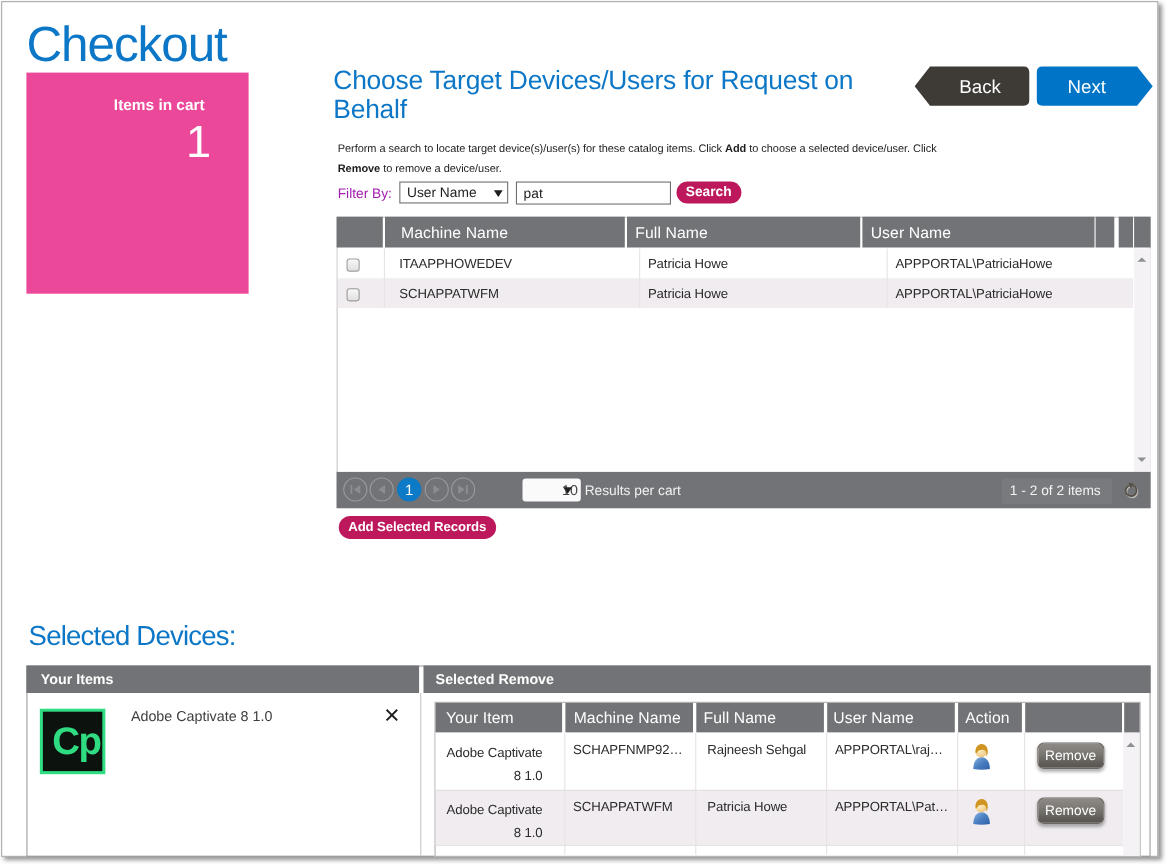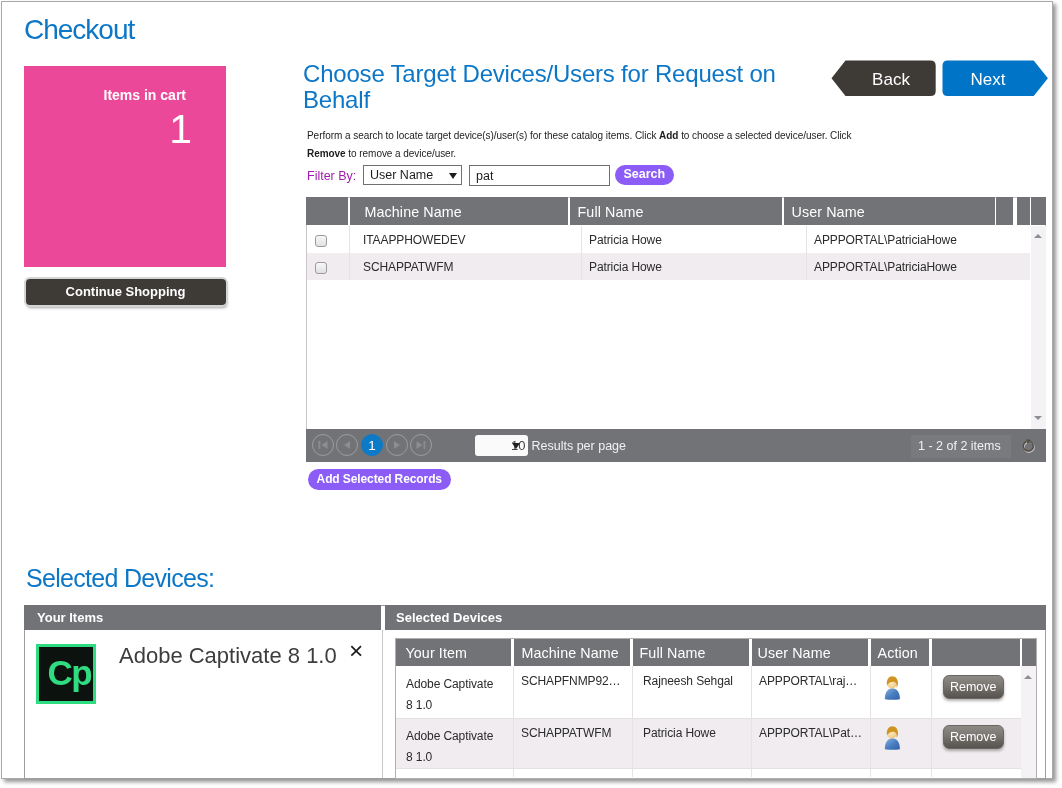--- a/index.html
+++ b/index.html
@@ -2,29 +2,29 @@
 <html><head>
 <meta charset="utf-8">
 <style>
   html,body{margin:0;padding:0;background:#fff;}
   *{box-sizing:border-box;}
   body{font-family:"Liberation Sans", sans-serif;}
   #pg{position:relative;width:1062px;height:788px;overflow:hidden;}
   .sheet{position:absolute;left:1px;top:1px;width:1052px;height:778px;background:#fff;
          border:1px solid #a9a9a9;box-shadow:3px 3px 4px rgba(0,0,0,.42);}
   .abs{position:absolute;}
-  .h1{color:#0d77c7;font-size:28px;letter-spacing:-1px;}
+  .h1{color:#0d77c7;font-size:45px;letter-spacing:-1px;}
   .h2{color:#0d77c7;font-size:24px;line-height:26px;letter-spacing:-0.2px;}
   .cartbox{background:#ec4899;color:#fff;}
   .darkbtn{background:#3e3a36;color:#fff;border-radius:4px;text-align:center;}
-  .bluepill{background:#8b5cf6;color:#fff;border-radius:11px;text-align:center;font-weight:bold;}
+  .bluepill{background:#be185d;color:#fff;border-radius:11px;text-align:center;font-weight:bold;}
   .gridhead{background:#717376;color:#fff;}
   .cell{position:absolute;background:#717376;color:#fff;font-size:14.3px;letter-spacing:0.1px;}
   .cell span{position:absolute;left:14px;top:7px;}
-  .rowtext{position:absolute;font-size:12px;color:#2b2b2b;letter-spacing:-0.1px;}
+  .rowtext{position:absolute;font-size:12px;color:#2b2b2b;letter-spacing:-0.1px;text-align:right;}
   .cb{position:absolute;width:12px;height:12px;border:1.5px solid #9b9b9b;border-radius:3px;
       background:linear-gradient(#f7f7f7,#e1e1e1);}
   .vline{position:absolute;width:1px;background:#e6e3e5;}
   .pagerbar{background:#717376;}
   .pcirc{position:absolute;width:22px;height:22px;border-radius:50%;border:1px solid #9a9ca0;}
   .scrolltrack{background:#f5f2f6;}
   .tri-up{width:0;height:0;border-left:4.5px solid transparent;border-right:4.5px solid transparent;border-bottom:4.5px solid #8d8f92;}
   .tri-down{width:0;height:0;border-left:4.5px solid transparent;border-right:4.5px solid transparent;border-top:4.5px solid #8d8f92;}
   .removebtn{position:absolute;width:61.5px;height:24px;border-radius:6px;border:1px solid #6b6763;
      background:linear-gradient(#8e8b87, #797571 45%, #615d59 80%, #575450);color:#fff;font-size:12.5px;
@@ -35,21 +35,20 @@
 <div id="pg">
   <div class="sheet"></div>
 
   <div class="abs h1" style="left:24px;top:14px;">Checkout</div>
 
   <div class="abs cartbox" style="left:24px;top:66px;width:202px;height:201px;">
     <div style="position:absolute;right:40px;top:21px;font-size:14px;font-weight:bold;">Items in cart</div>
     <div style="position:absolute;right:34px;top:40px;font-size:41px;font-weight:300;">1</div>
   </div>
 
-  <div class="abs darkbtn" style="left:25.5px;top:279px;width:200px;height:26px;font-size:13px;font-weight:bold;line-height:25px;box-shadow:0 0 0 2px #d4d4d4, 1px 3px 3px rgba(0,0,0,.35);">Continue Shopping</div>
 
   <div class="abs h2" style="left:303px;top:61px;width:540px;">Choose Target Devices/Users for Request on<br>Behalf</div>
 
   <svg class="abs" style="left:831px;top:60px;" width="106" height="37" viewBox="0 0 106 37">
     <path d="M0.5,18.3 L14.5,0.5 H99.5 Q104.7,0.5 104.7,5.7 V30.9 Q104.7,36.1 99.5,36.1 H14.5 Z" fill="#3e3a36"></path>
     <text x="60" y="24.5" font-size="17" fill="#fff" text-anchor="middle" font-family="Liberation Sans, sans-serif">Back</text>
   </svg>
   <svg class="abs" style="left:942px;top:60px;" width="107" height="37" viewBox="0 0 107 37">
     <path d="M5.7,0.5 H91.7 L105.9,18.3 L91.7,36.1 H5.7 Q0.5,36.1 0.5,30.9 V5.7 Q0.5,0.5 5.7,0.5 Z" fill="#0074c6"></path>
     <text x="46" y="24.5" font-size="17" fill="#fff" text-anchor="middle" font-family="Liberation Sans, sans-serif">Next</text>
@@ -126,45 +125,45 @@
       <g fill="#8b8d90">
         <path d="M6.5,7 L12.5,11 L6.5,15 Z"></path>
         <rect x="13.5" y="7" width="1.8" height="8"></rect>
       </g>
     </svg>
 
   <div class="abs" style="left:475px;top:434.5px;width:53px;height:21px;background:#fafafa;border-radius:3px;">
     <div style="position:absolute;left:8px;top:3px;font-size:13px;color:#444;margin-left:28px;">10</div>
     <div style="position:absolute;right:8px;top:8px;width:0;height:0;border-left:4.5px solid transparent;border-right:4.5px solid transparent;border-top:6px solid #222;"></div>
   </div>
-  <div class="abs" style="left:531.5px;top:439px;font-size:12.5px;color:#f2f2f2;">Results per page</div>
+  <div class="abs" style="left:531.5px;top:439px;font-size:12.5px;color:#f2f2f2;">Results per cart</div>
   <div class="abs" style="left:911px;top:434.5px;width:100px;height:23px;background:rgba(255,255,255,0.05);"></div>
   <div class="abs" style="left:918px;top:439px;font-size:12.5px;color:#f2f2f2;text-align:center;">1 - 2 of 2 items</div>
   <svg class="abs" style="left:1020px;top:438px;" width="17" height="17" viewBox="0 0 17 17">
     <path d="M10.6,3.6 A5.0,5.0 0 1 1 6.2,3.5" fill="none" stroke="#f2f1f0" stroke-width="1.5" opacity="0.6" transform="translate(0.8,1.1)"></path>
     <path d="M10.6,3.6 A5.0,5.0 0 1 1 6.2,3.5" fill="none" stroke="#564e44" stroke-width="1.5"></path>
     <path d="M6.1,0.9 L11.2,2.1 L7.4,5.7 Z" fill="#564e44"></path>
   </svg>
 
   <div class="abs bluepill" style="left:307.5px;top:468.5px;width:143.5px;height:21px;font-size:12px;letter-spacing:-0.1px;line-height:20px;border-radius:10.5px;">Add Selected Records</div>
 
   <div class="abs h2" style="left:26px;top:565px;font-size:25px;letter-spacing:-0.7px;">Selected Devices:</div>
 
   <div class="abs" style="left:24px;top:605px;width:1022px;height:174px;border:1px solid #9d9d9e;"></div>
   <div class="abs gridhead" style="left:24px;top:605px;width:357px;height:25px;"></div>
   <div class="abs gridhead" style="left:384.5px;top:605px;width:661.5px;height:25px;"></div>
   <div class="abs" style="left:382px;top:630px;width:1px;height:148px;background:#c9c7c8;"></div>
   <div class="abs" style="left:37px;top:610px;font-size:13px;font-weight:bold;color:#fff;">Your Items</div>
-  <div class="abs" style="left:396px;top:610px;font-size:13px;font-weight:bold;color:#fff;">Selected Devices</div>
+  <div class="abs" style="left:396px;top:610px;font-size:13px;font-weight:bold;color:#fff;">Selected Remove</div>
 
   <svg class="abs" style="left:36px;top:644px;" width="60" height="60" viewBox="0 0 60 60">
     <rect x="1.5" y="1.5" width="57" height="57" fill="#0c120e" stroke="#2fdc82" stroke-width="3"></rect>
     <text x="11.5" y="41" font-size="35" font-weight="bold" letter-spacing="-1.5" fill="#2fdc82" font-family="Liberation Sans, sans-serif">Cp</text>
   </svg>
-  <div class="abs" style="left:119px;top:643px;font-size:22px;color:#3d3d3d;">Adobe Captivate 8 1.0</div>
+  <div class="abs" style="left:119px;top:643px;font-size:13px;color:#3d3d3d;">Adobe Captivate 8 1.0</div>
   <div class="abs" style="left:349px;top:637px;font-size:24.5px;color:#1a1a1a;">×</div>
 
   <div class="abs" style="left:394.5px;top:638px;width:642px;height:141px;border:1px solid #b0aeb0;background:#fff;"></div>
 
   <div class="cell" style="left:395.5px;top:639px;width:115.5px;height:27px;">
       <span style="left:10px;top:6px;">Your Item</span>
     </div>
   <div class="cell" style="left:513.5px;top:639px;width:116.5px;height:27px;">
       <span style="left:8px;top:6px;">Machine Name</span>
     </div>

